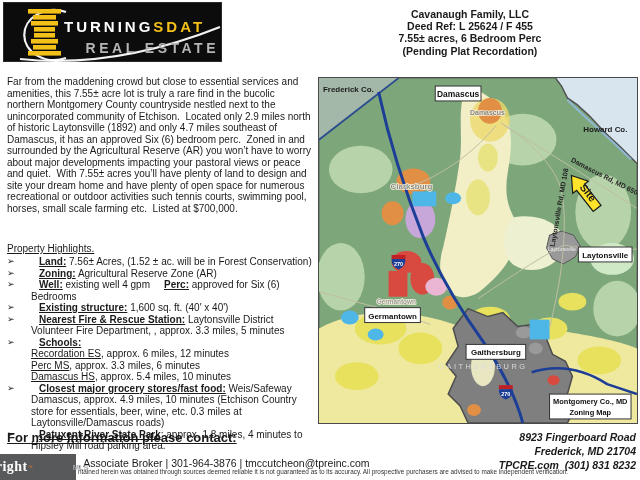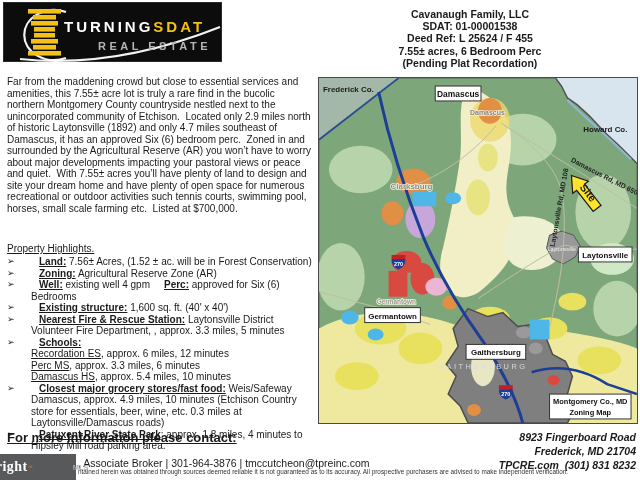--- a/index.html
+++ b/index.html
@@ -7,21 +7,21 @@
         font-family:"Liberation Sans",sans-serif;color:#1a1a1a;}
 
   
   .logo{position:absolute;left:3px;top:2px;width:219px;height:60px;background:#0c0c0c;
         border:1px solid #2a2a2a;box-sizing:border-box;}
   .logo svg{position:absolute;left:0;top:0;}
   .logo-line1{position:absolute;left:60px;top:15px;font-weight:bold;font-size:15px;
         letter-spacing:3px;white-space:nowrap;}
   .logo-turning{color:#fff;}
   .logo-point{color:#f2c018;}
-  .logo-line2{position:absolute;right:10px;top:37px;font-size:11px;letter-spacing:3.5px;
+  .logo-line2{position:absolute;right:2px;top:37px;font-size:14px;letter-spacing:3.5px;
         color:#b5b5b5;font-weight:bold;margin-left:41px;}
   .hdr-info{position:absolute;left:340px;top:8px;width:260px;text-align:center;
         font-size:10.5px;font-weight:bold;line-height:12.2px;}
 
   
   .desc{position:absolute;left:7px;top:76px;width:306px;font-size:10px;line-height:11.5px;
         white-space:pre-wrap;}
   .hl-title{position:absolute;left:7px;top:243px;font-size:10px;font-weight:normal;
         text-decoration:underline;}
   .hl-list{position:absolute;left:7px;top:256px;width:308px;font-size:10px;line-height:11.5px;}
@@ -74,21 +74,20 @@
         <rect x="29" y="42" width="23" height="4.6"></rect>
         <rect x="24" y="48" width="33" height="4.6"></rect>
       </g>
     </svg>
     <div class="logo-line1"><span class="logo-turning">TURNING</span><span class="logo-point">SDAT</span></div>
     <div class="logo-line2">REAL ESTATE</div>
   </div>
 
   <div class="hdr-info">
     <div>Cavanaugh Family, LLC</div>
-    <div>SDAT: 01-00001538</div>
     <div>Deed Ref: L 25624 / F 455</div>
     <div>7.55± acres, 6 Bedroom Perc</div>
     <div>(Pending Plat Recordation)</div>
   </div>
 
   <div class="desc">Far from the maddening crowd but close to essential services and amenities, this 7.55± acre lot is truly a rare find in the bucolic northern Montgomery County countryside nestled next to the unincorporated community of Etchison.  Located only 2.9 miles north of historic Laytonsville (1892) and only 4.7 miles southeast of Damascus, it has an approved Six (6) bedroom perc.  Zoned in and surrounded by the Agricultural Reserve (AR) you won’t have to worry about major developments impacting your pastoral views or peace and quiet.  With 7.55± acres you’ll have plenty of land to design and site your dream home and have plenty of open space for numerous recreational or outdoor activities such tennis courts, swimming pool, horses, small scale farming etc.  Listed at $700,000.</div>
 
   <div class="hl-title">Property Highlights.</div>
   <div class="hl-list">
 

